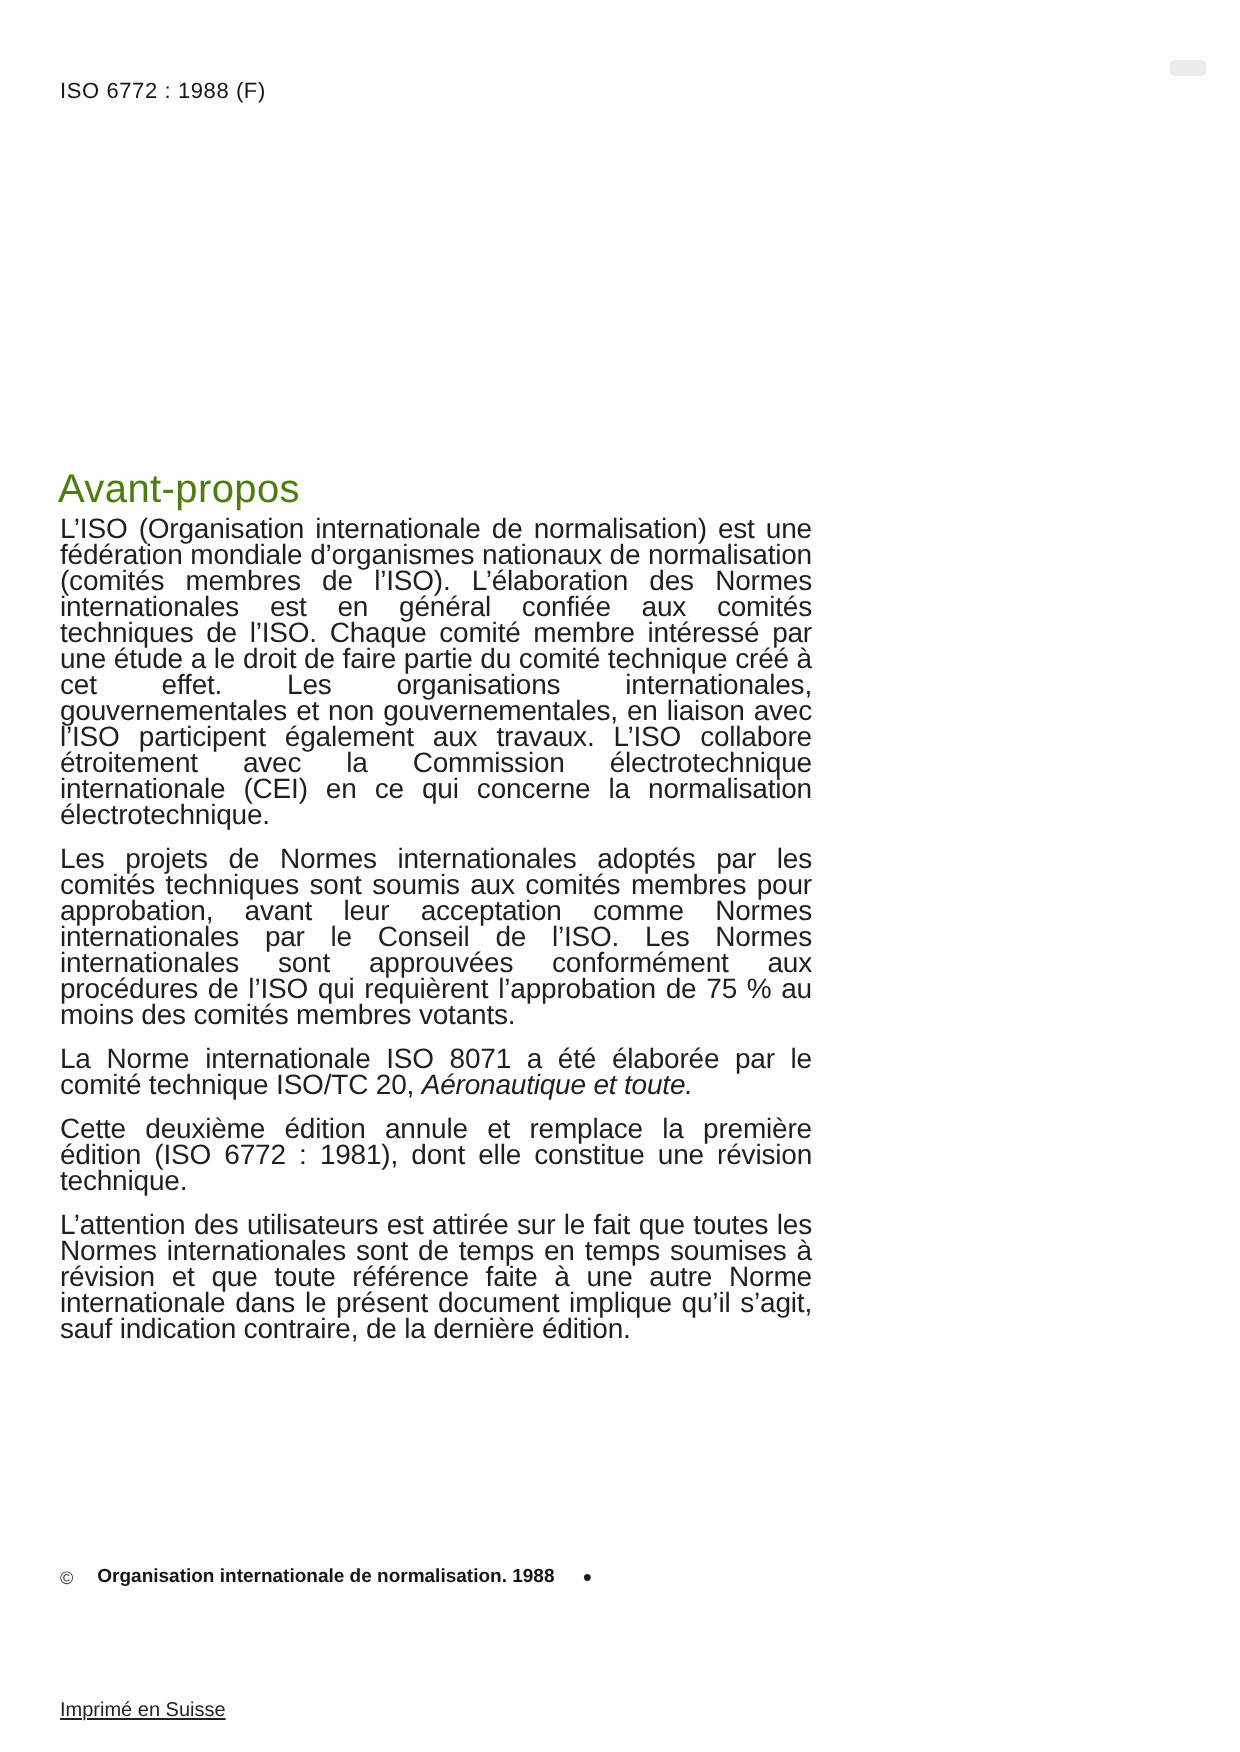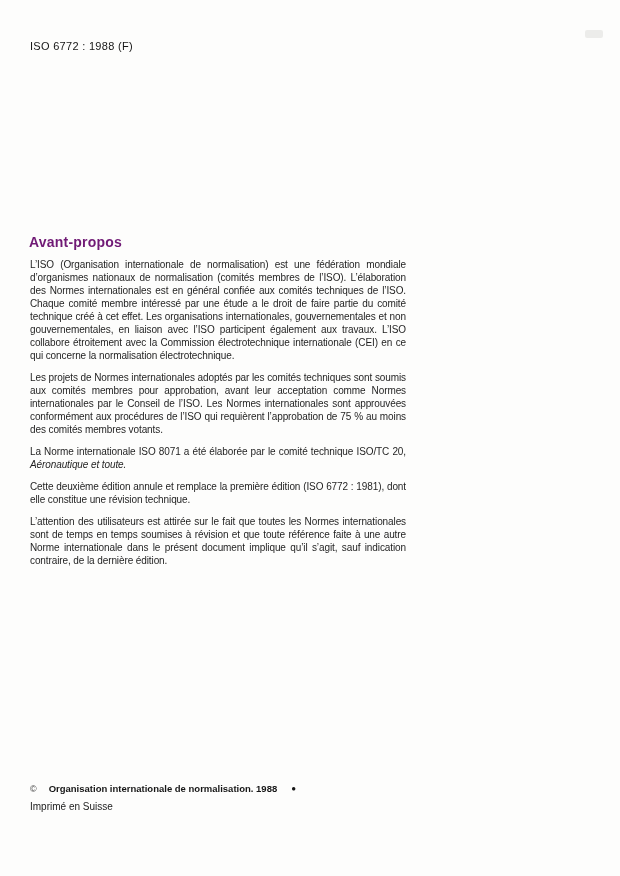--- a/index.html
+++ b/index.html
@@ -23,29 +23,29 @@
     position:absolute;left:30px;top:40px;
     font-size:11px;font-weight:normal;letter-spacing:.3px;
     color:#161616;white-space:pre;
   }
   .scan-artifact{
     position:absolute;left:585px;top:30px;width:18px;height:8px;
     background:#ececea;border-radius:2px;
   }
   .doc-title{
     position:absolute;left:29px;top:234px;
-    font-size:14px;font-weight:bold;letter-spacing:.2px;
-    color:#701a75;
+    font-size:20px;font-weight:normal;letter-spacing:.2px;
+    color:#4d7c0f;
   }
   .content{
     position:absolute;left:30px;top:258px;width:376px;
   }
   .content p{
     margin:0 0 9px 0;
-    font-size:10px;line-height:13px;
+    font-size:14px;line-height:13px;
     letter-spacing:-0.1px;
     text-align:justify;
     color:var(--ink);
   }
   .content p .it{
     font-style:italic;
   }
   .footer-copyright{
     position:absolute;left:30px;top:783px;
     display:flex;align-items:center;
@@ -53,22 +53,22 @@
     white-space:pre;
   }
   .footer-copyright .csym{
     font-weight:normal;font-size:9px;color:#3a3a3a;
     margin-right:12px;
   }
   .footer-copyright .bullet{
     font-size:8px;margin-left:14px;line-height:1;
   }
   .printed-note{
-    position:absolute;left:30px;top:801px;
-    font-size:10px;color:#222;
+    position:absolute;left:30px;top:850px;
+    font-size:10px;color:#222;text-decoration:underline;
   }
 </style>
 </head>
 <body>
 
 <div class="page">
 
   <div class="doc-ref">ISO 6772 : 1988 (F)</div>
 
   <div class="scan-artifact"></div>

